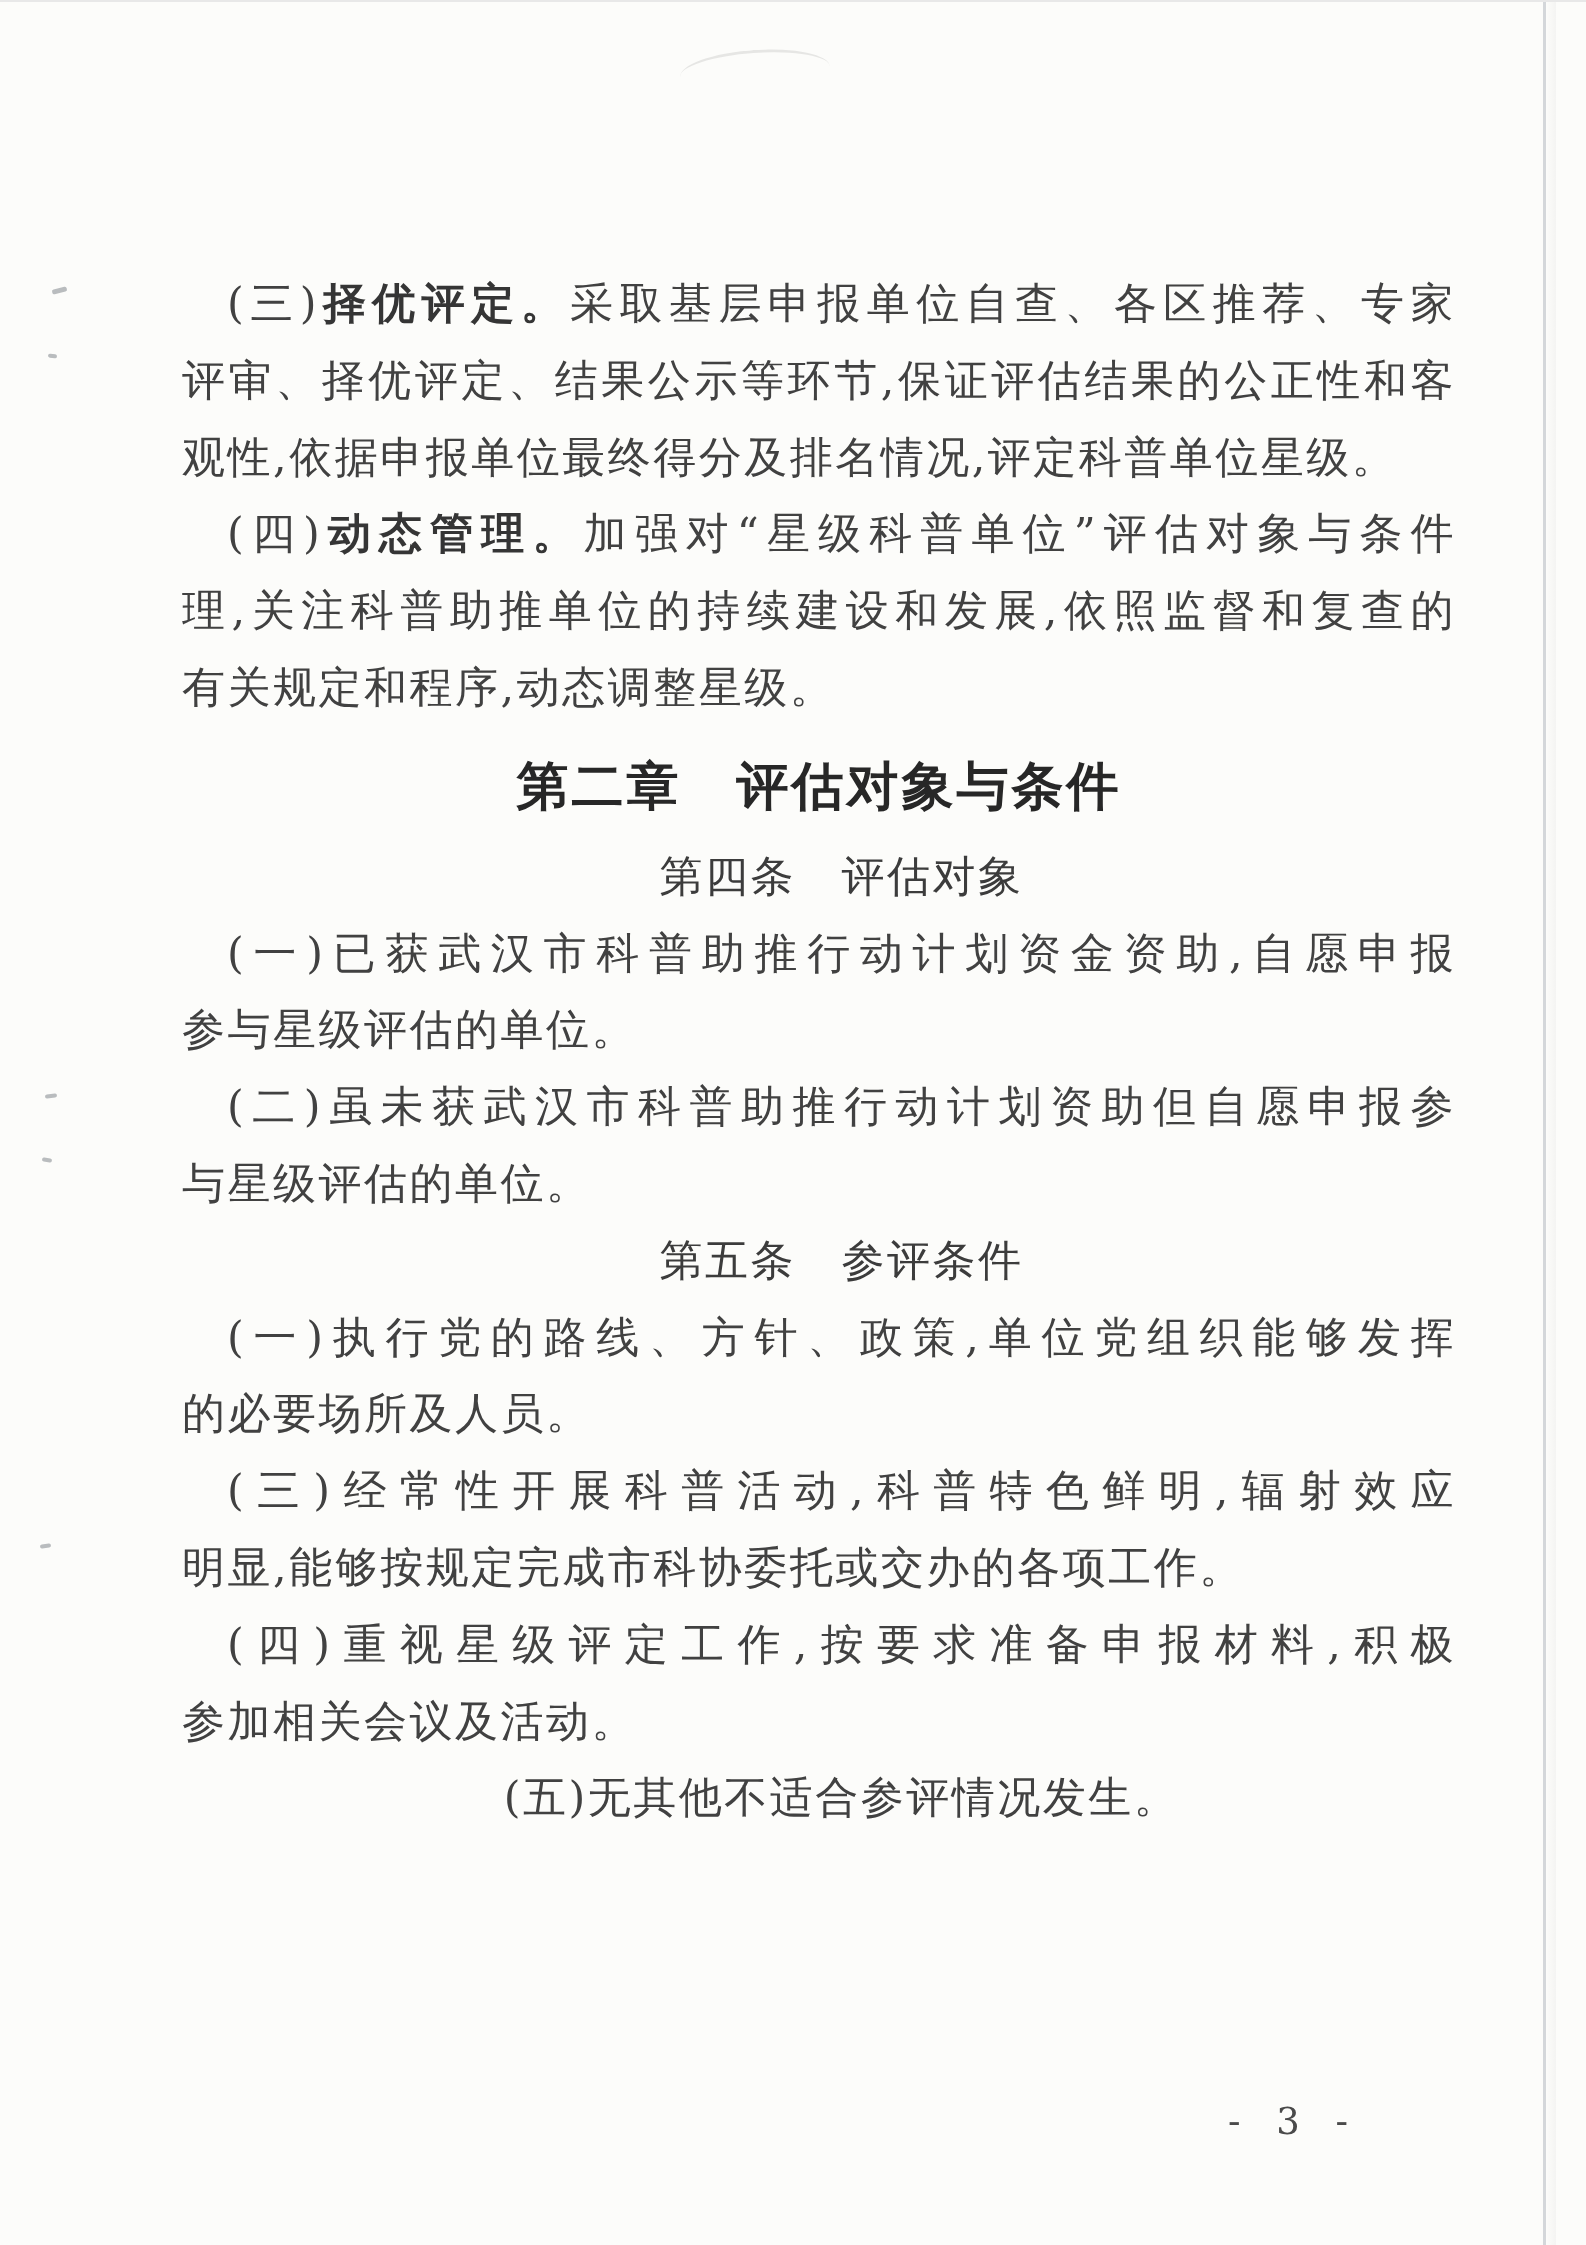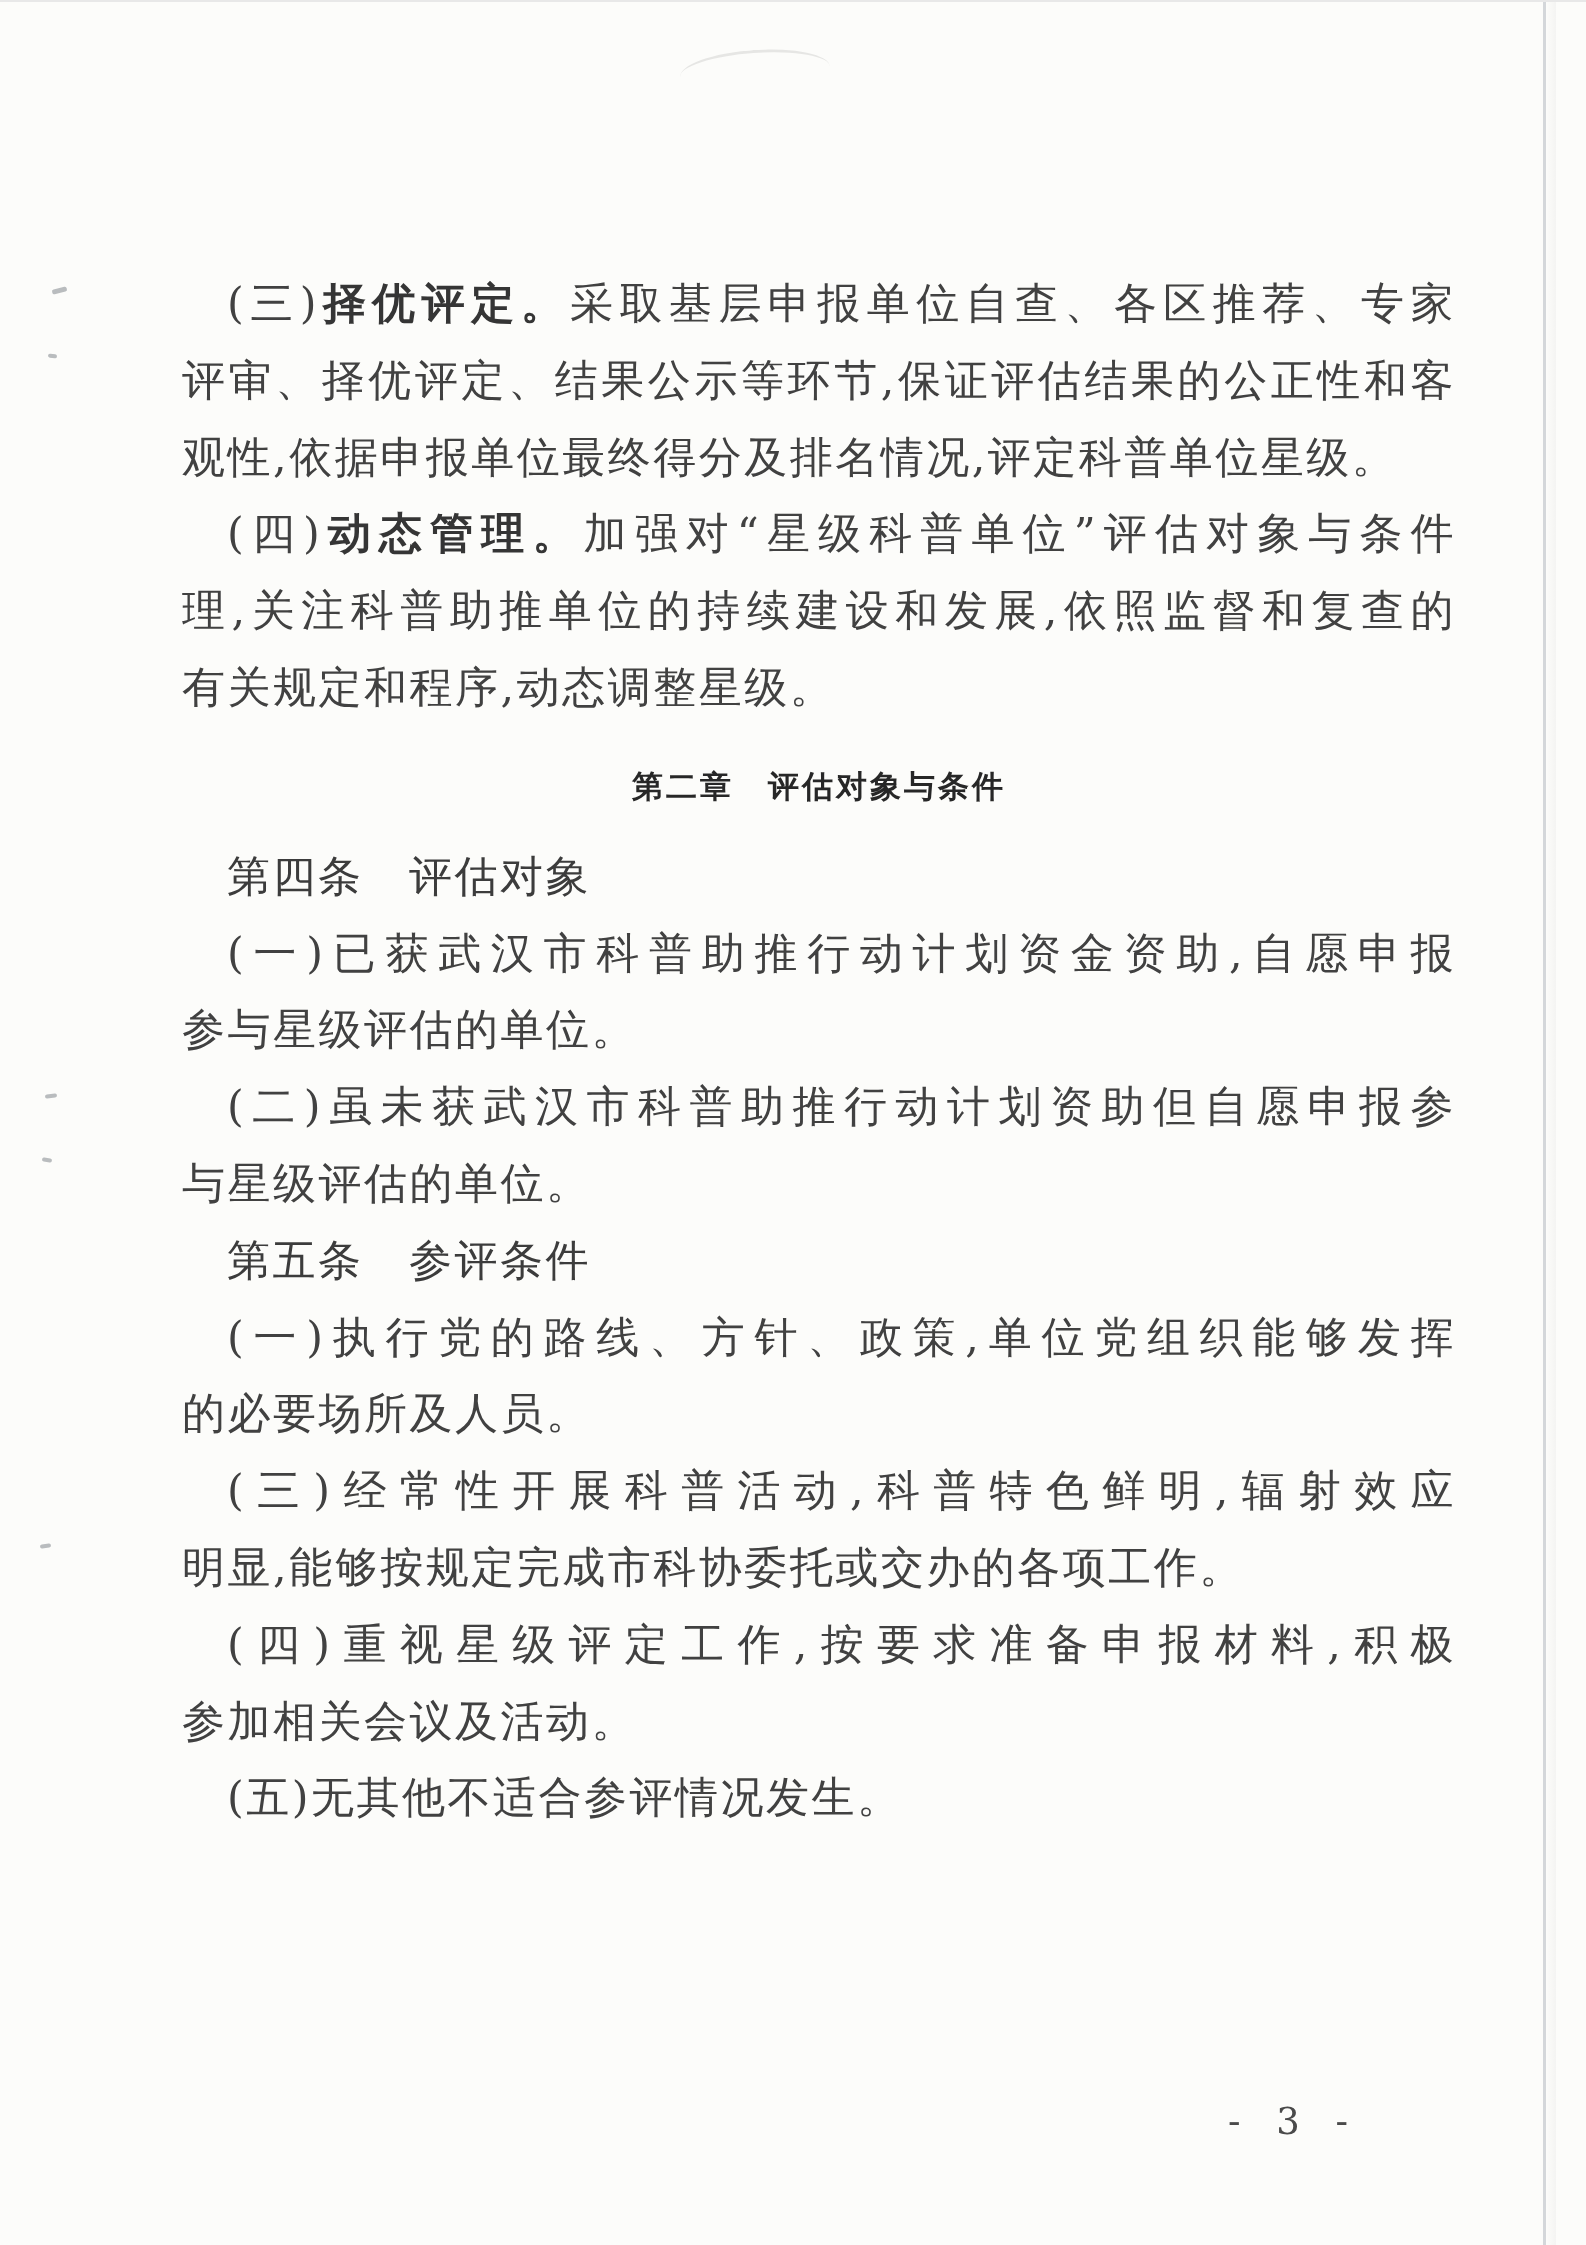--- a/index.html
+++ b/index.html
@@ -32,29 +32,29 @@
   .smudge{
     position:absolute;left:680px;top:48px;width:150px;height:40px;
     border-top:3px solid #e6e6e4;border-radius:50%;
     transform:rotate(-4deg);
   }
   .doc{
     position:absolute;left:182px;top:263px;width:1274px;
     font-size:43px;line-height:76.8px;letter-spacing:2.5px;
   }
   .line{height:76.8px;}
-  .ind{padding-left:45px;}
+  .ind{padding-left:45px;text-align:center;}
   .jf{text-align:justify;text-align-last:justify;}
   .b{
     font-family:"DejaVu Sans","Liberation Sans",sans-serif;
     font-weight:600;color:#353535;
   }
   .chapter{
     font-family:"DejaVu Sans","Liberation Sans",sans-serif;
-    font-weight:700;font-size:31px;color:#272727;
+    font-weight:700;font-size:52px;color:#272727;
     text-align:center;text-align-last:center;
     letter-spacing:3px;height:80px;line-height:80px;
     margin:20px 0 12px 0;padding-left:0;
   }
   .section{color:#3c3c3c;}
   .page-number{
     position:absolute;left:1228px;top:2098px;width:180px;
     font-size:37px;letter-spacing:12px;color:#4a4a4a;text-align:left;
     font-family:"DejaVu Serif","Liberation Serif",serif;
   }

